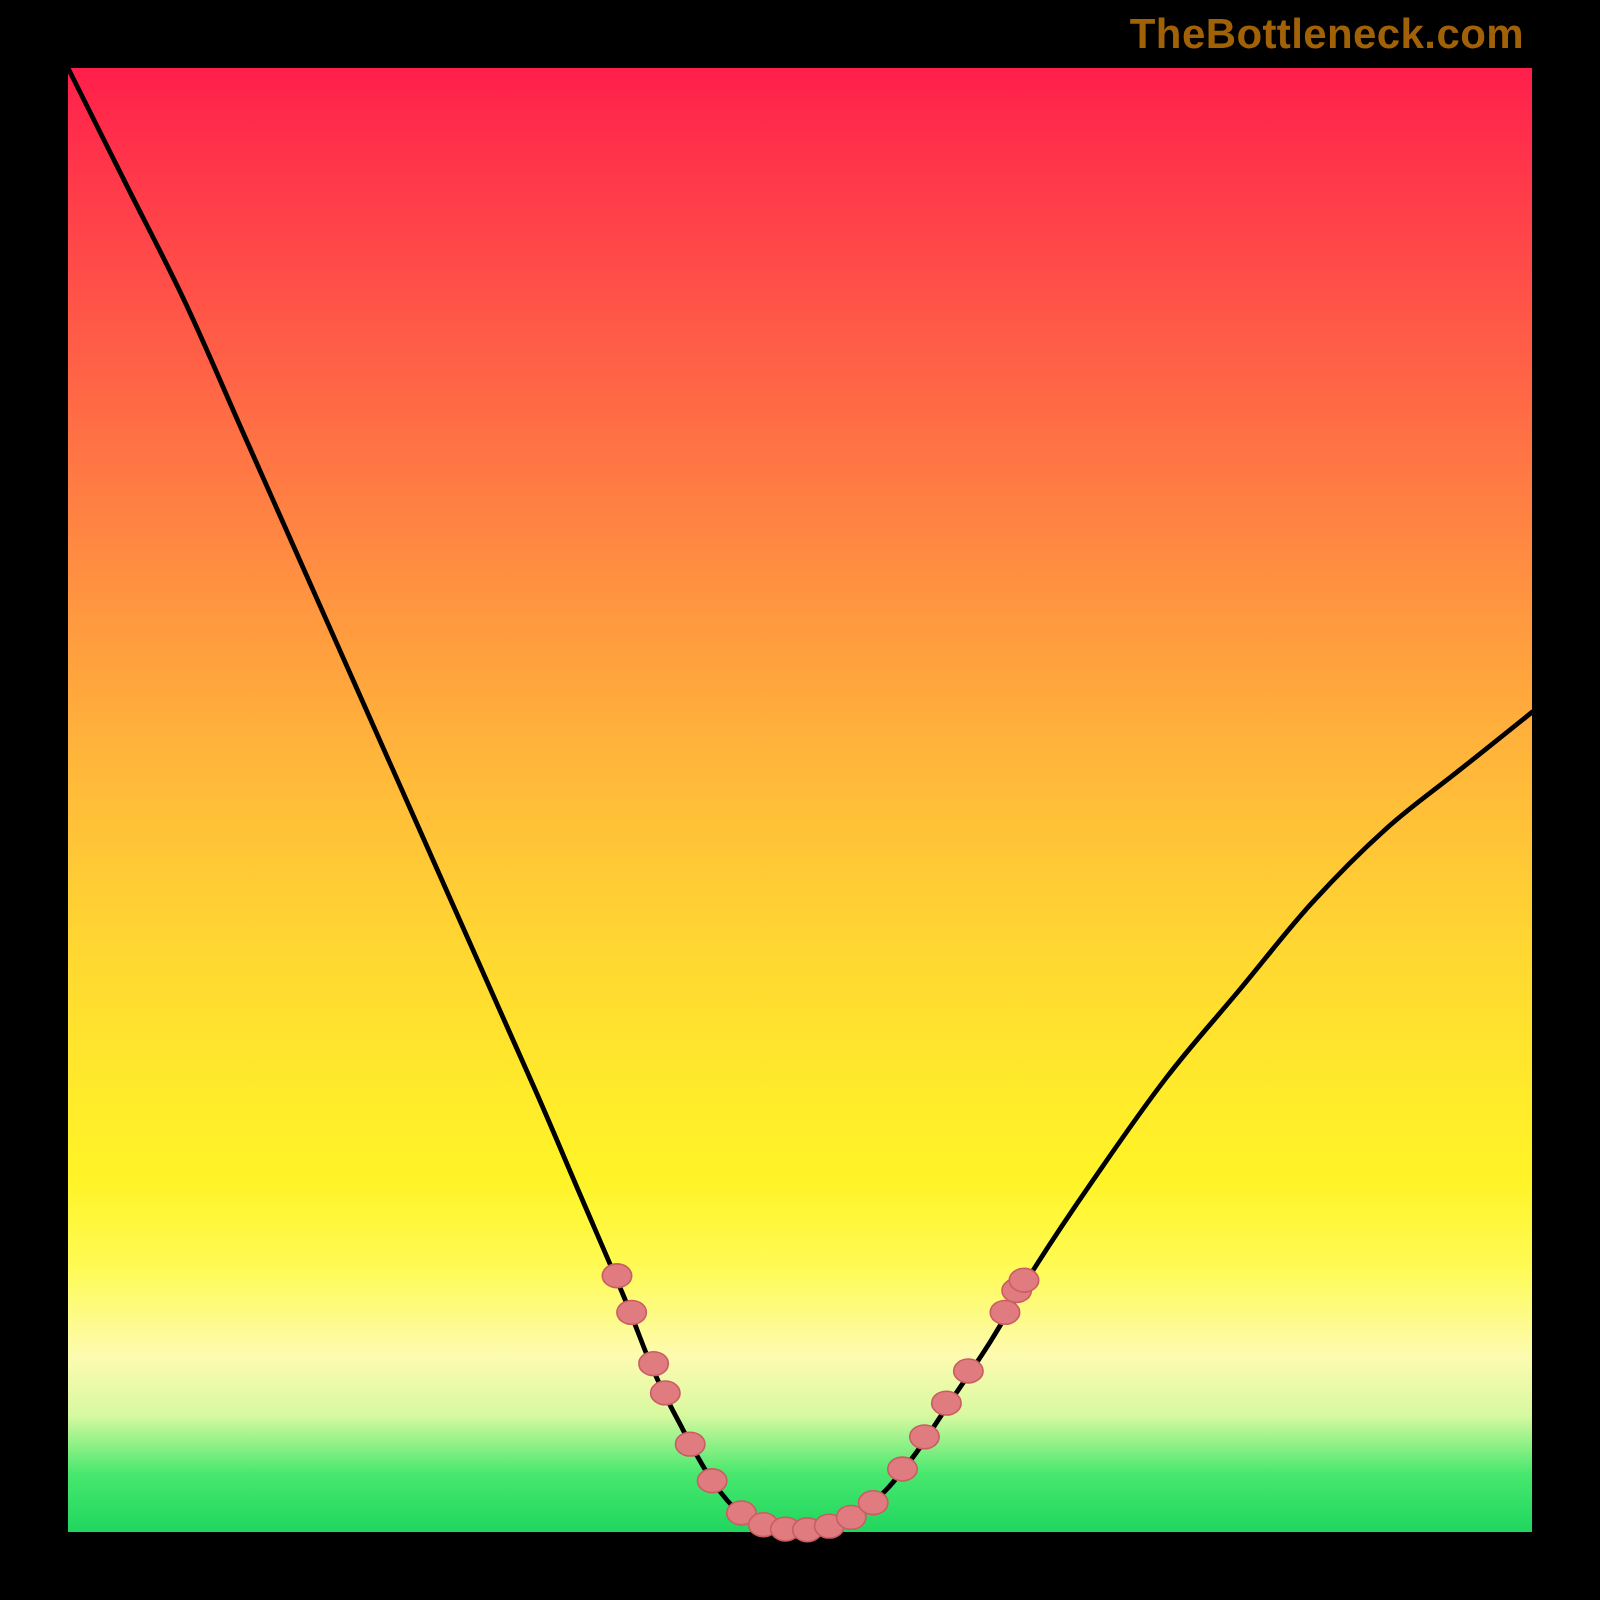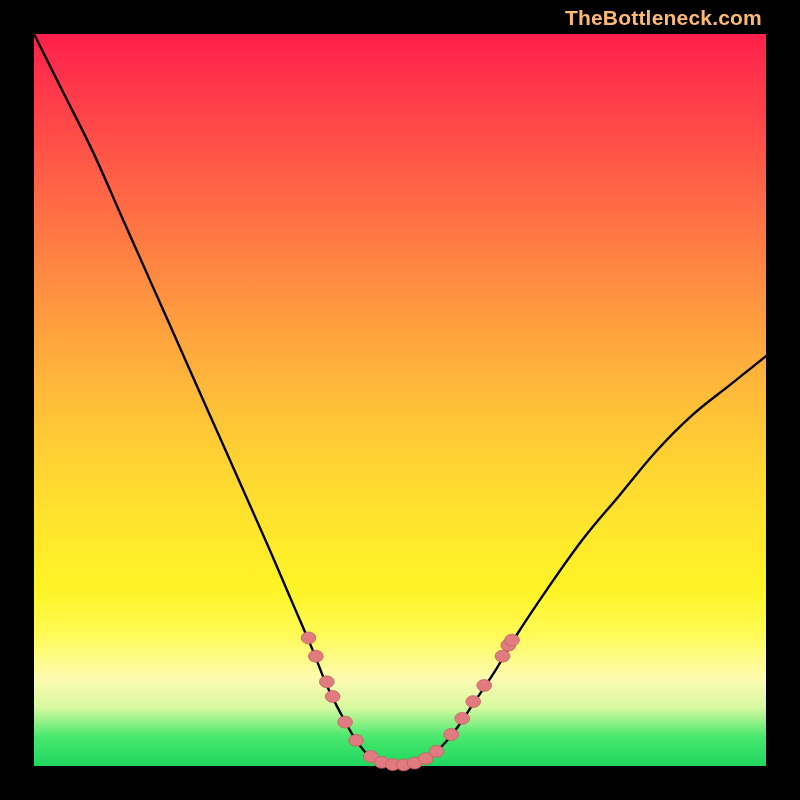--- a/index.html
+++ b/index.html
@@ -42,21 +42,21 @@
       #48e86e 96%,
       #1fd65e 100%
     );
   }
   .watermark {
     position: absolute;
     top: 6px;
     right: 38px;
     font-size: 21px;
     font-weight: 600;
-    color: #fdba74;
+    color: #a16207;
     letter-spacing: 0.2px;
     user-select: none;
   }
   svg.overlay {
     position: absolute;
     top: 34px;
     left: 34px;
     width: 732px;
     height: 732px;
     overflow: visible;

